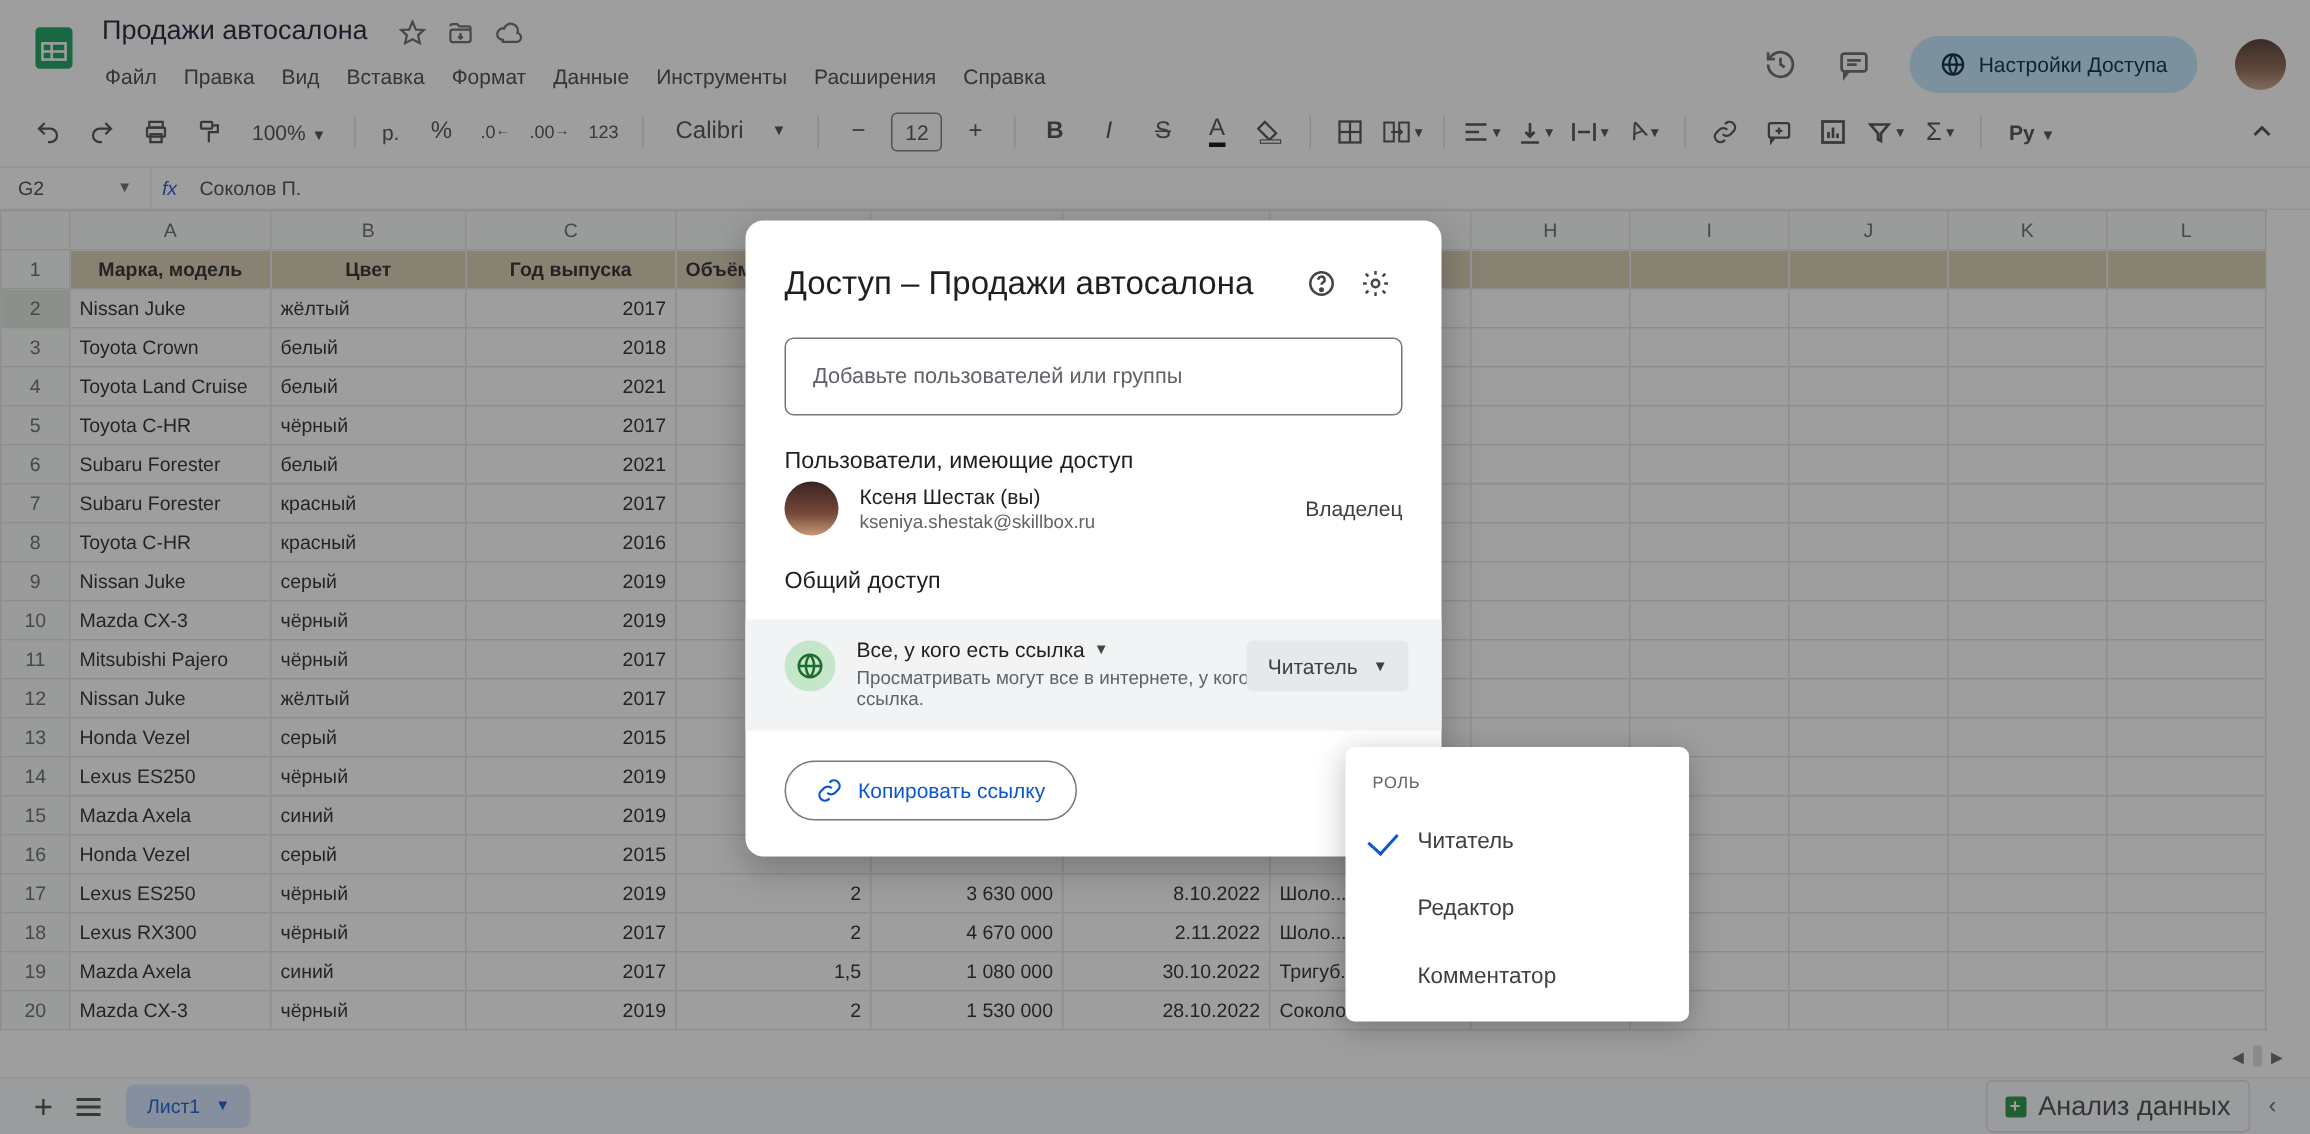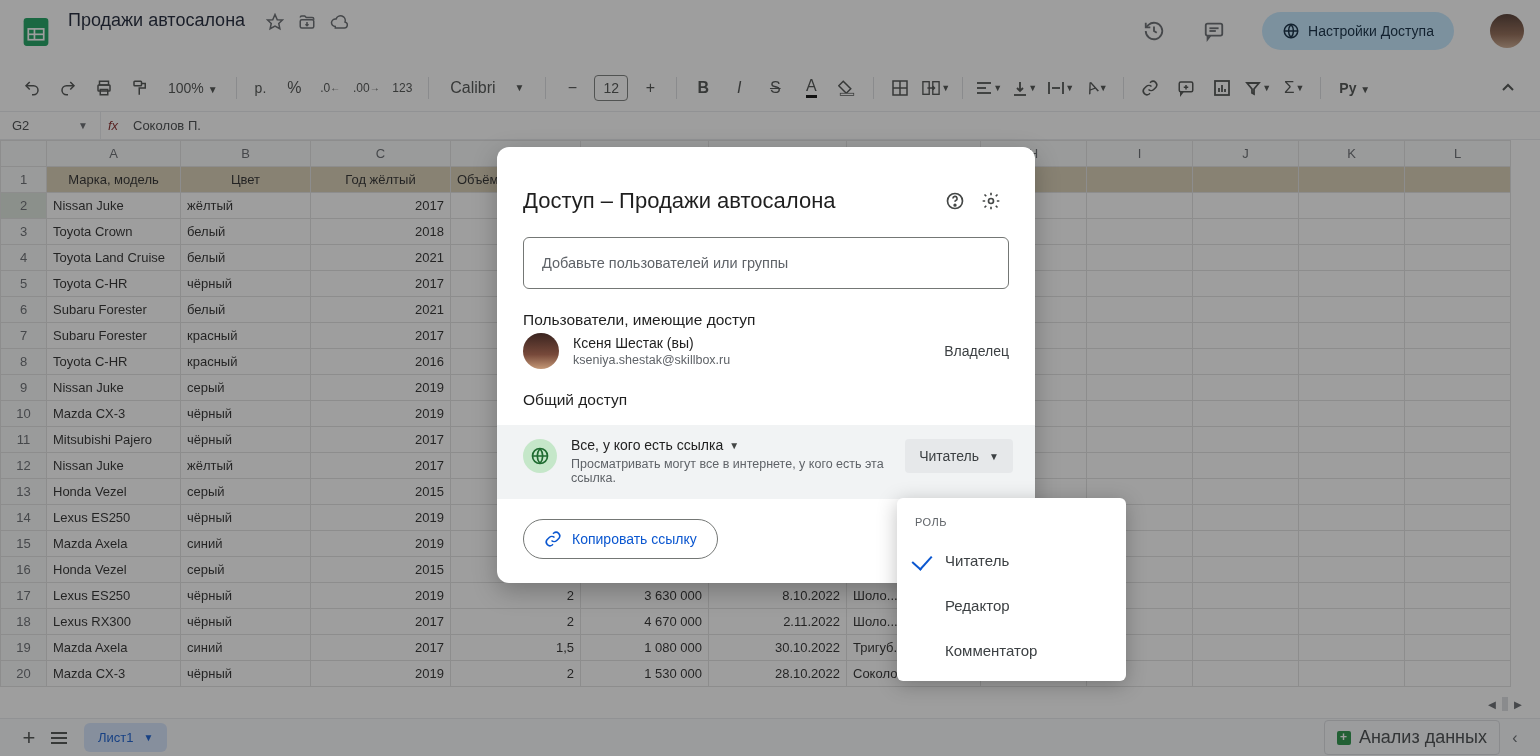--- a/index.html
+++ b/index.html
@@ -9,63 +9,63 @@
 .header{display:flex;align-items:flex-start;padding:8px 16px 0 16px;height:64px}
 .logo{width:40px;height:40px;display:flex;align-items:center;justify-content:center;margin-top:4px}
 .logo svg{width:34px;height:34px}
 .title-area{flex:0 0 auto;margin-left:6px}
 .doc-title{font-size:18px;color:#0f172a;padding:2px 6px;display:inline-block}
 .title-icons{display:inline-flex;gap:14px;margin-left:10px;color:#5f6368;vertical-align:middle}
 .title-icons span{width:18px;height:18px;display:inline-flex;align-items:center;justify-content:center}
 .menubar{display:flex;gap:2px;margin-top:6px;font-size:14px;color:#3c4043}
 .menubar span{padding:4px 8px;border-radius:4px}
 .header-spacer{flex:1}
-.header-right{display:flex;align-items:center;gap:36px;margin-top:4px}
+.header-right{display:flex;align-items:center;gap:25px;margin-top:16px}
 .hicon{width:24px;height:24px;color:#5f6368;display:flex;align-items:center;justify-content:center}
 .share-btn{background:#c2e7ff;border-radius:999px;padding:10px 20px;font-size:14px;color:#001d35;display:flex;align-items:center;gap:8px}
 .avatar{width:34px;height:34px;border-radius:50%;background:linear-gradient(180deg,#4a3026 0%,#8b614a 60%,#c9a58a 100%);}
 
 .toolbar{display:flex;align-items:center;gap:8px;padding:6px 18px;height:48px;border-bottom:1px solid #e8eaed;color:#444746}
 .tbtn{width:28px;height:28px;display:flex;align-items:center;justify-content:center;border-radius:4px;font-size:16px}
 .tsep{width:1px;height:22px;background:#dadce0;margin:0 4px}
 .ttext{font-size:14px;padding:0 6px}
 .font-select{width:92px;border:1px solid transparent;border-radius:4px;padding:4px 8px;display:flex;align-items:center;justify-content:space-between}
 .fsize{border:1px solid #747775;border-radius:4px;width:34px;height:26px;display:flex;align-items:center;justify-content:center;font-size:14px}
 .tb-spacer{flex:1}
 
 .fbar{display:flex;align-items:center;height:28px;border-bottom:1px solid #e8eaed;font-size:13px}
 .cellref{width:100px;padding:0 12px;display:flex;align-items:center;justify-content:space-between;color:#3c4043}
-.fx{width:24px;text-align:center;font-style:italic;color:#7f1d1d}
+.fx{width:24px;text-align:center;font-style:italic;color:#1d4ed8}
 .fval{padding-left:8px;color:#3c4043}
 
 .grid{position:relative;overflow:hidden}
 table{border-collapse:collapse;table-layout:fixed}
 th,td{border:1px solid #e1e1e1;height:26px;font-size:13px;white-space:nowrap;overflow:hidden}
 th{background:#f8f9fa;color:#5f6368;font-weight:400;text-align:center}
 th.rowh{width:46px}
 td{padding:0 6px;color:#1f1f1f}
 .colA{width:134px}.colB{width:130px}.colC{width:140px}.colD{width:130px}.colE{width:128px}.colF{width:138px}.colG{width:134px}
 .colX{width:106px}
-.hrow td{background:#d7ccb1;font-weight:400;text-align:center;color:#1f1f1f}
+.hrow td{background:#d7ccb1;font-weight:700;text-align:center;color:#1f1f1f}
 td.num{text-align:right}
 tbody th{background:#f8f9fa}
 tr.sel th{background:#dce5dc}
 .hscroll{position:absolute;bottom:44px;right:14px;display:flex;align-items:center;gap:2px;color:#5f6368;font-size:13px}
 .hscroll .arrow{width:16px;height:16px;display:flex;align-items:center;justify-content:center}
 
 .bottom{position:absolute;bottom:0;left:0;right:0;height:38px;border-top:1px solid #e8eaed;display:flex;align-items:center;padding:0 14px;background:#f9fbfd}
 .bicon{width:30px;height:30px;display:flex;align-items:center;justify-content:center;color:#444746;border-radius:4px}
 .sheet-tab{background:#d3e3fd;color:#0b57d0;border-radius:6px;padding:7px 14px;font-size:13px;display:flex;align-items:center;gap:10px;margin-left:10px}
 .btm-spacer{flex:1}
 .analyze{display:flex;align-items:center;gap:8px;color:#3c4043;font-size:18px;border:1px solid #dadce0;border-radius:4px;padding:6px 12px}
 .analyze .sq{width:14px;height:14px;background:#1e8e3e;border-radius:2px;position:relative}
 .analyze .sq:after{content:"+";position:absolute;color:#fff;font-size:12px;font-weight:700;left:3px;top:-1px}
 .chev{width:22px;height:30px;display:flex;align-items:center;justify-content:center;color:#5f6368;margin-left:4px}
 
-.modal{position:absolute;left:497px;top:147px;width:538px;background:#fff;border-radius:12px;z-index:100;padding:36px 26px 24px 26px;box-shadow:0 8px 24px rgba(0,0,0,.25)}
+.modal{position:absolute;left:497px;top:147px;width:464px;background:#fff;border-radius:12px;z-index:100;padding:24px 26px 24px 26px;box-shadow:0 8px 24px rgba(0,0,0,.25)}
 .mhead{display:flex;align-items:center}
 .mtitle{font-size:22px;color:#1f1f1f;flex:1}
 .micon{width:36px;height:36px;display:flex;align-items:center;justify-content:center;color:#444746;border-radius:50%}
 .add-input{margin-top:18px;border:1px solid #747775;border-radius:6px;height:52px;display:flex;align-items:center;padding:0 18px;color:#5f6368;font-size:14.5px}
 .section-label{margin-top:22px;font-size:15.5px;color:#1f1f1f;font-weight:500}
 .owner-row{display:flex;align-items:center;margin-top:4px;gap:14px}
 .owner-av{width:36px;height:36px;border-radius:50%;background:linear-gradient(180deg,#3a2420 0%,#77493a 60%,#c49877 100%)}
 .owner-info{flex:1}
 .owner-name{font-size:14px;color:#1f1f1f}
 .owner-email{font-size:12.5px;color:#5f6368;margin-top:2px}
@@ -110,20 +110,31 @@
             <rect x="3" y="9" width="18" height="11" rx="2"></rect>
             <path d="M12 12v5m-2-2 2 2 2-2"></path>
           </svg>
         </span>
       <span>
           <svg width="20" height="18" viewBox="0 0 24 24" fill="none" stroke="#5f6368" stroke-width="2">
             <path d="M7 18a5 5 0 1 1 1-9.9A6 6 0 0 1 20 12a4 4 0 0 1-1 7.9H7z"></path>
           </svg>
         </span>
     </span>
+    <div class="menubar">
+        <span>Файл</span>
+        <span>Правка</span>
+        <span>Вид</span>
+        <span>Вставка</span>
+        <span>Формат</span>
+        <span>Данные</span>
+        <span>Инструменты</span>
+        <span>Расширения</span>
+        <span>Справка</span>
+      </div>
   </div>
   <div class="header-spacer"></div>
   <div class="header-right">
     <div class="hicon">
         <svg width="22" height="22" viewBox="0 0 24 24" fill="none" stroke="#5f6368" stroke-width="2">
           <path d="M3 12a9 9 0 1 0 3-6.7L3 8"></path>
           <polyline points="3 3 3 8 8 8"></polyline>
           <polyline points="12 7 12 12 15 14"></polyline>
         </svg>
       </div>
@@ -316,21 +327,21 @@
           <th class="colX">H</th>
           <th class="colX">I</th>
           <th class="colX">J</th>
           <th class="colX">K</th>
           <th class="colX">L</th>
         </tr>
         <tr class="hrow">
           <th>1</th>
           <td>Марка, модель</td>
           <td>Цвет</td>
-          <td>Год жёлтый</td>
+          <td>Год выпуска</td>
           <td style="text-align:left">Объём двиг</td>
           <td></td>
           <td></td>
           <td></td>
           <td></td>
           <td></td>
           <td></td>
           <td></td>
           <td></td>
         </tr>

